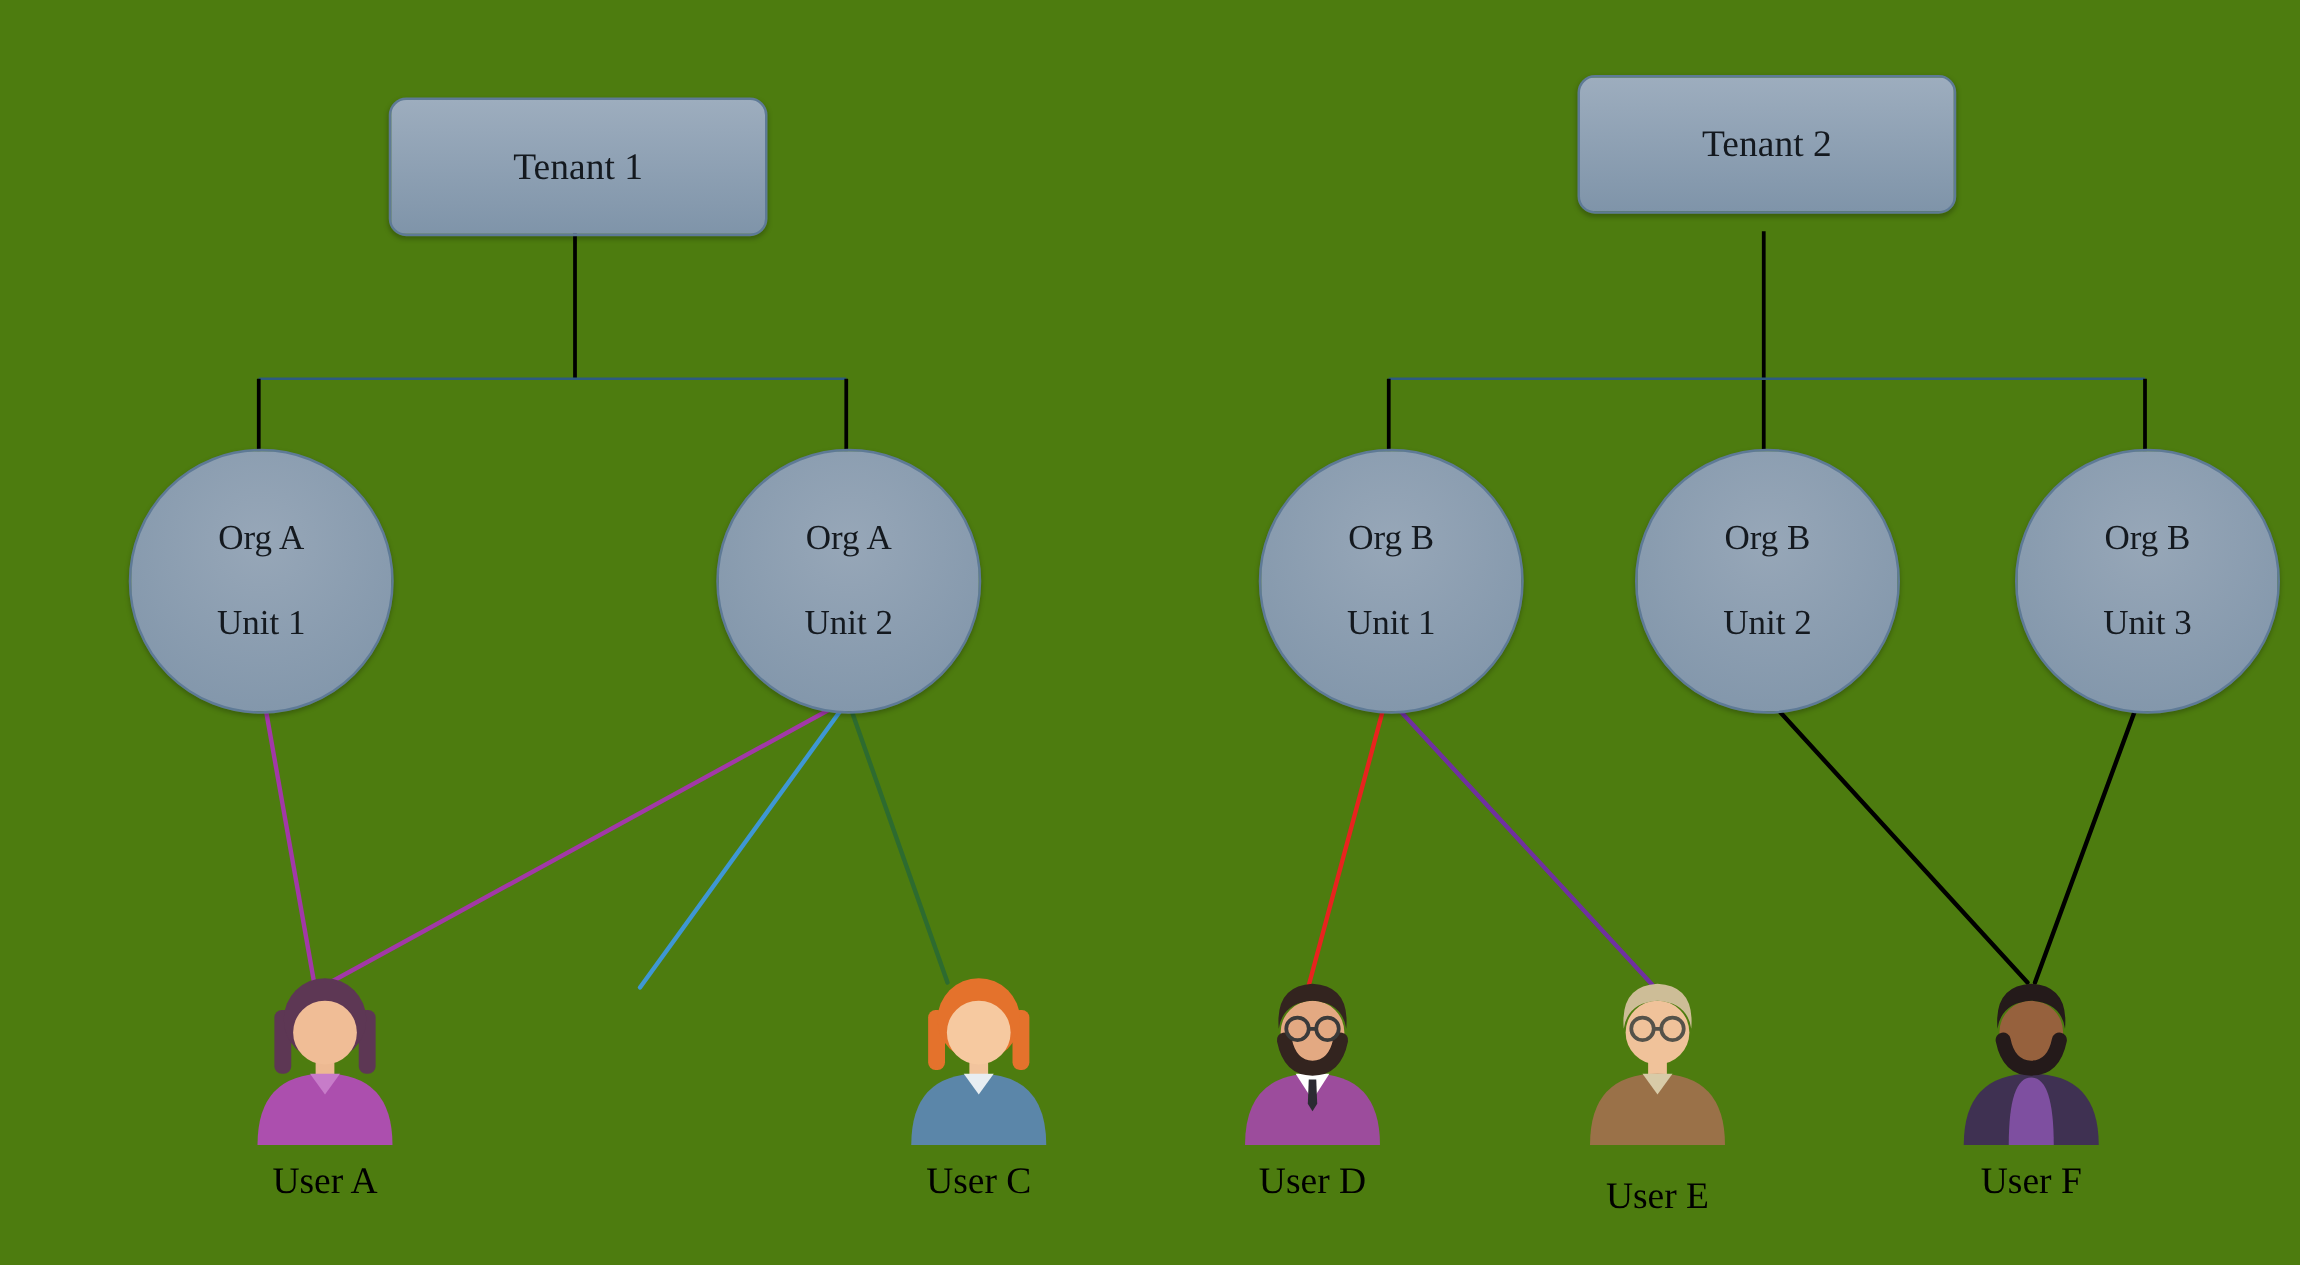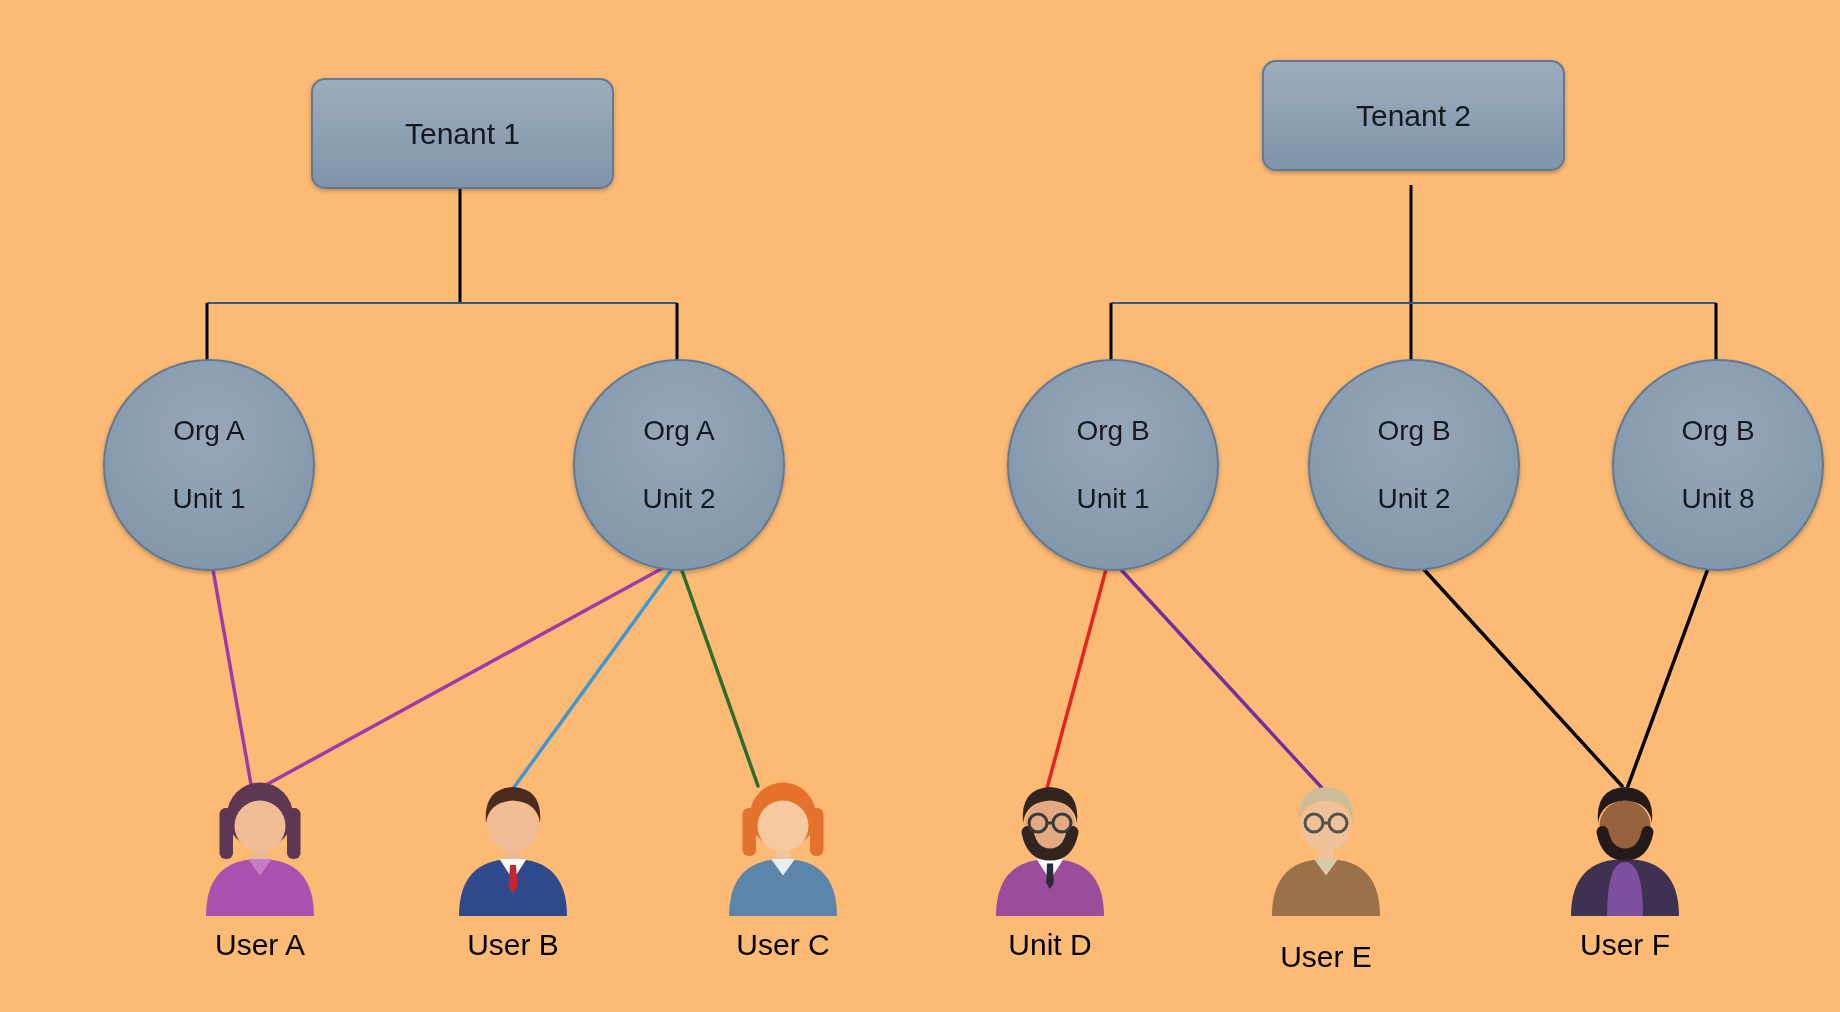--- a/index.html
+++ b/index.html
@@ -1,18 +1,18 @@
 <!DOCTYPE html>
 <html><head>
 <meta charset="utf-8">
 <style>
   html,body{margin:0;padding:0;background:#ffffff;}
   #canvas{
-    position:relative;width:1840px;height:1012px;background:#fdba74;overflow:hidden;
-    font-family:Liberation Sans, sans-serif;
+    position:relative;width:1840px;height:1012px;background:#4d7c0f;overflow:hidden;
+    font-family:Liberation Serif, serif;
   }
   #edges{position:absolute;left:0;top:0;width:1840px;height:1012px;z-index:1;}
   .tenant-box{
     position:absolute;width:299px;height:107px;z-index:2;
     background:linear-gradient(#9dadbe,#7f94a9);
     border:2px solid #5e7a96;border-radius:14px;
     display:flex;align-items:center;justify-content:center;
     box-shadow:0 2px 4px rgba(0,0,0,0.25);
     font-size:30px;color:#14191f;
   }
@@ -78,47 +78,36 @@
   <div class="org-circle" style="left:1007px;top:359px;">
     <span>Org B</span>
     <span>Unit 1</span>
   </div>
   <div class="org-circle" style="left:1308px;top:359px;">
     <span>Org B</span>
     <span>Unit 2</span>
   </div>
   <div class="org-circle" style="left:1612px;top:359px;">
     <span>Org B</span>
-    <span>Unit 8</span>
+    <span>Unit 3</span>
   </div>
 
   <div class="user-figure" style="left:160px;">
     <svg width="150" height="150" viewBox="0 0 100 100">
       <path d="M14 100 Q14 62 50 62 Q86 62 86 100 Z" fill="#ac4fae"></path>
       <rect x="45" y="48" width="10" height="16" fill="#edb992"></rect>
       <rect x="23" y="28" width="9" height="34" rx="4" fill="#5d3754"></rect>
       <rect x="68" y="28" width="9" height="34" rx="4" fill="#5d3754"></rect>
       <circle cx="50" cy="33" r="22" fill="#5d3754"></circle>
       <circle cx="50" cy="40" r="17" fill="#f0bd96"></circle>
       <path d="M42 62 L50 73 L58 62 Z" fill="#c77cc9"></path>
     </svg>
     <div class="user-label">User A</div>
   </div>
 
-  <div class="user-figure" style="left:413px;">
-    <svg width="150" height="150" viewBox="0 0 100 100">
-      <rect x="45" y="48" width="10" height="16" fill="#edb992"></rect>
-      <path d="M14 100 Q14 62 50 62 Q86 62 86 100 Z" fill="#2e4a8c"></path>
-      <path d="M41 62 L50 76 L59 62 Z" fill="#ffffff"></path>
-      <path d="M48 66 L52 66 L53 80 L50 85 L47 80 Z" fill="#c9242b"></path>
-      <circle cx="50" cy="40" r="17" fill="#f0bd96"></circle>
-      <path d="M32 38 Q30 15 50 14 Q70 15 68 38 Q66 24 50 23 Q34 24 32 38 Z" fill="#4a2b20"></path>
-    </svg>
-    <div class="user-label">User B</div>
-  </div>
 
   <div class="user-figure" style="left:683px;">
     <svg width="150" height="150" viewBox="0 0 100 100">
       <path d="M14 100 Q14 62 50 62 Q86 62 86 100 Z" fill="#5b86a9"></path>
       <rect x="45" y="48" width="10" height="16" fill="#f2c49d"></rect>
       <rect x="23" y="28" width="9" height="32" rx="4" fill="#e4722c"></rect>
       <rect x="68" y="28" width="9" height="32" rx="4" fill="#e4722c"></rect>
       <circle cx="50" cy="33" r="22" fill="#e4722c"></circle>
       <circle cx="50" cy="40" r="17" fill="#f6c9a0"></circle>
       <path d="M42 62 L50 73 L58 62 Z" fill="#e8eef2"></path>
@@ -132,21 +121,21 @@
       <path d="M14 100 Q14 62 50 62 Q86 62 86 100 Z" fill="#9c4c9c"></path>
       <path d="M41 62 L50 76 L59 62 Z" fill="#ffffff"></path>
       <path d="M48 65 L52 65 L52.5 78 L50 82 L47.5 78 Z" fill="#2b2b33"></path>
       <circle cx="50" cy="40" r="17" fill="#e3a982"></circle>
       <path d="M35 44 Q38 59 50 59 Q62 59 65 44" stroke="#33241f" stroke-width="8" fill="none" stroke-linecap="round"></path>
       <path d="M32 38 Q30 15 50 14 Q70 15 68 38 Q66 24 50 23 Q34 24 32 38 Z" fill="#33241f"></path>
       <circle cx="42" cy="38" r="6" fill="none" stroke="#3a3a3a" stroke-width="2"></circle>
       <circle cx="58" cy="38" r="6" fill="none" stroke="#3a3a3a" stroke-width="2"></circle>
       <line x1="48" y1="38" x2="52" y2="38" stroke="#3a3a3a" stroke-width="2"></line>
     </svg>
-    <div class="user-label">Unit D</div>
+    <div class="user-label">User D</div>
   </div>
 
   <div class="user-figure" style="left:1226px;gap:12px;">
     <svg width="150" height="150" viewBox="0 0 100 100">
       <rect x="45" y="48" width="10" height="16" fill="#f0c29a"></rect>
       <path d="M14 100 Q14 62 50 62 Q86 62 86 100 Z" fill="#9a7148"></path>
       <path d="M42 62 L50 73 L58 62 Z" fill="#d8cba8"></path>
       <circle cx="50" cy="40" r="17" fill="#f0c29a"></circle>
       <path d="M32 38 Q30 15 50 14 Q70 15 68 38 Q66 24 50 23 Q34 24 32 38 Z" fill="#cdbd97"></path>
       <circle cx="42" cy="38" r="6" fill="none" stroke="#55524a" stroke-width="2"></circle>

